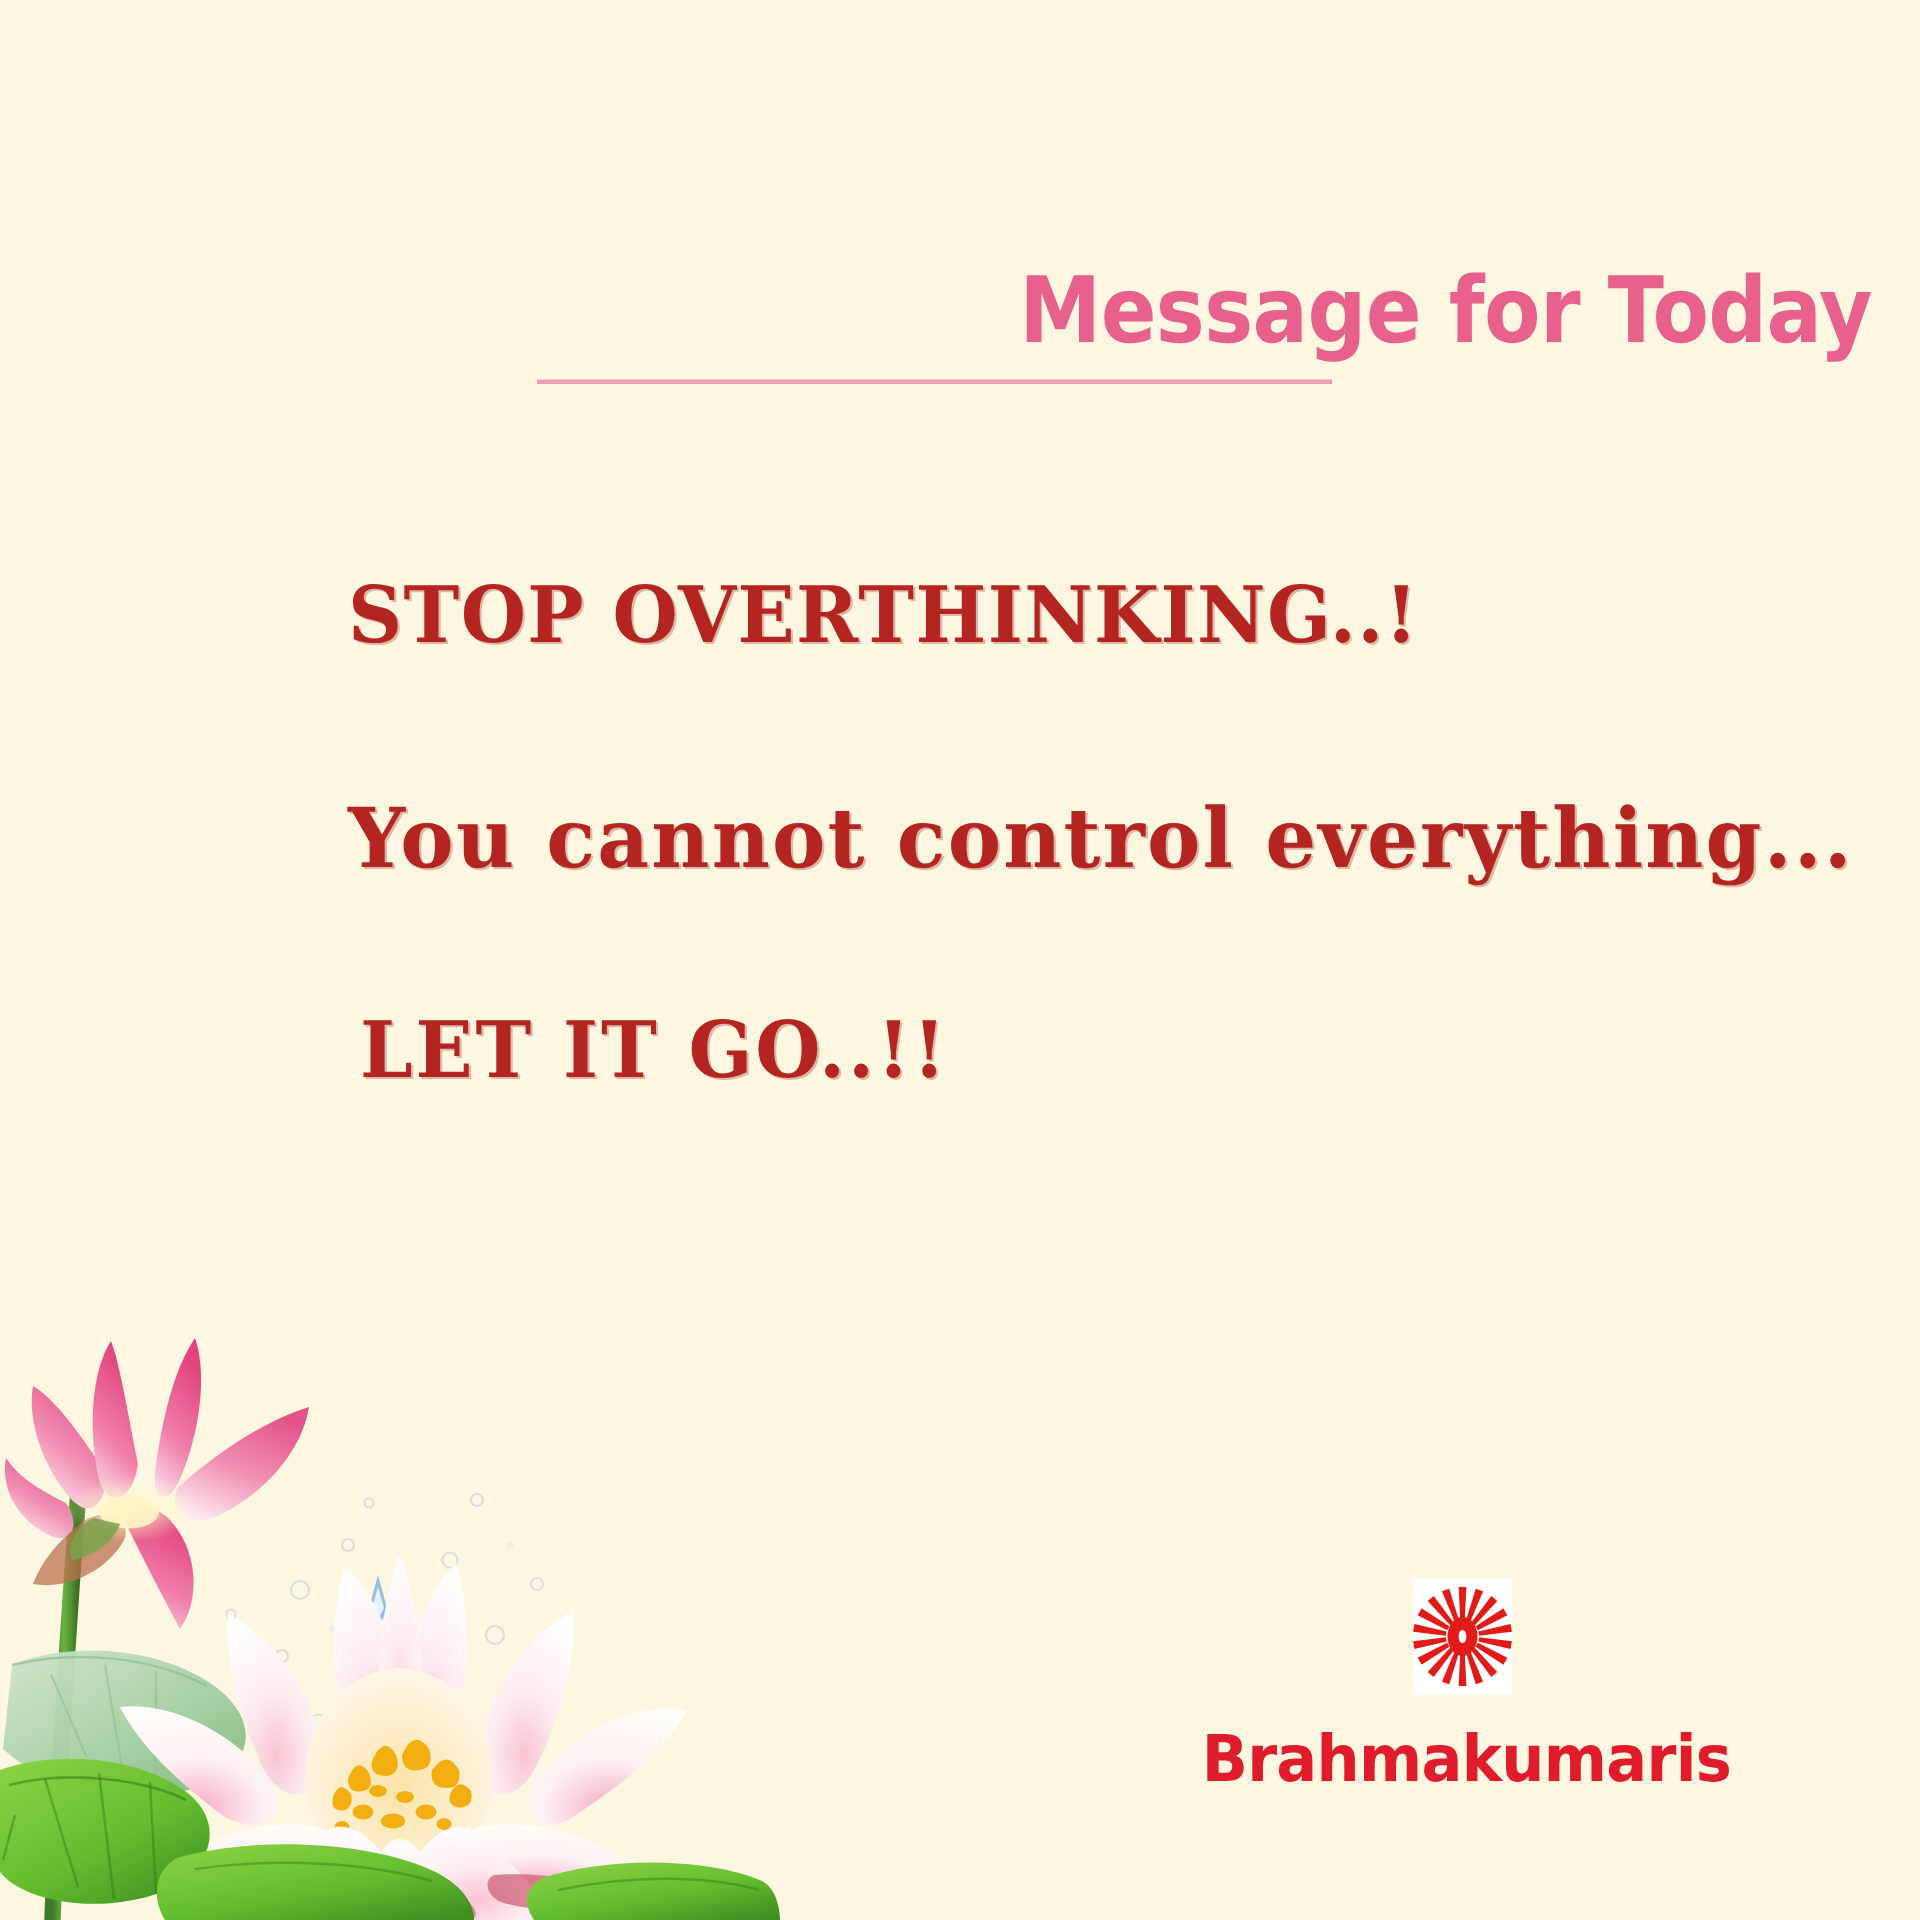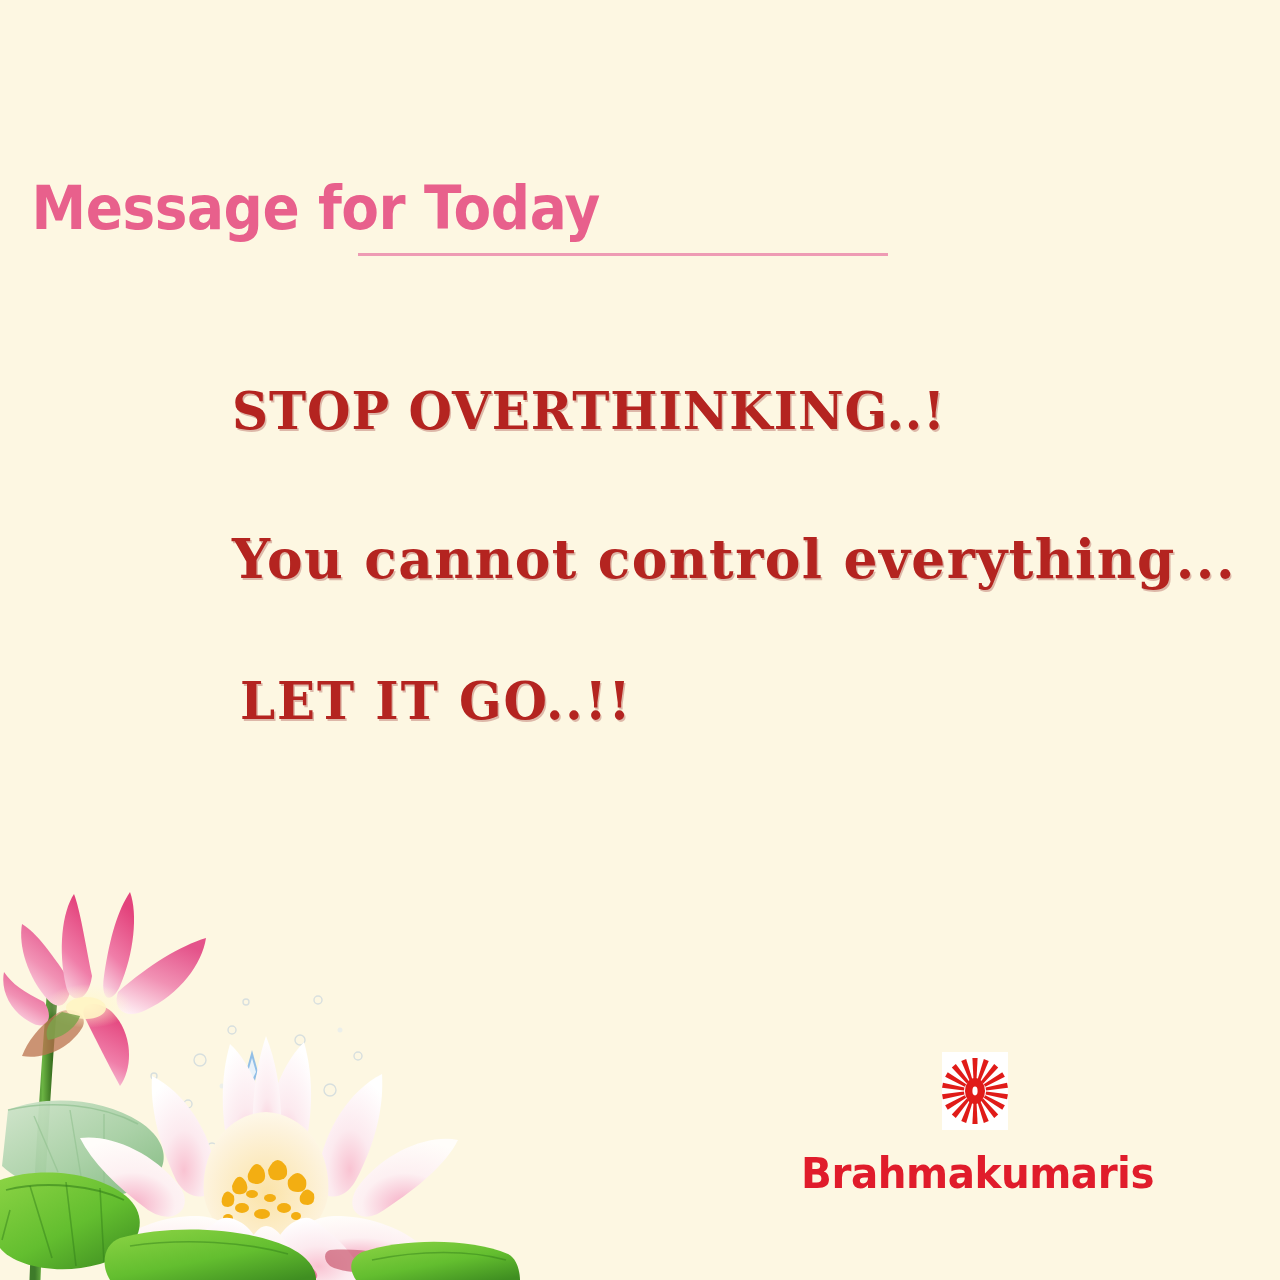--- a/index.html
+++ b/index.html
@@ -20,21 +20,21 @@
     background: #FDF7E2;
     overflow: hidden;
   }
 
   
   #title-block {
     position: absolute;
     left: 0;
     top: 176px;
     width: 1280px;
-    text-align: left;
+    text-align: right;
   }
   #title-text {
     display: inline-block;
     font-family: "DejaVu Sans", sans-serif;
     font-weight: bold;
     font-size: 61px;
     letter-spacing: -0.5px;
     line-height: 1.05;
     color: #E8608C;
     transform: scaleX(0.90);

